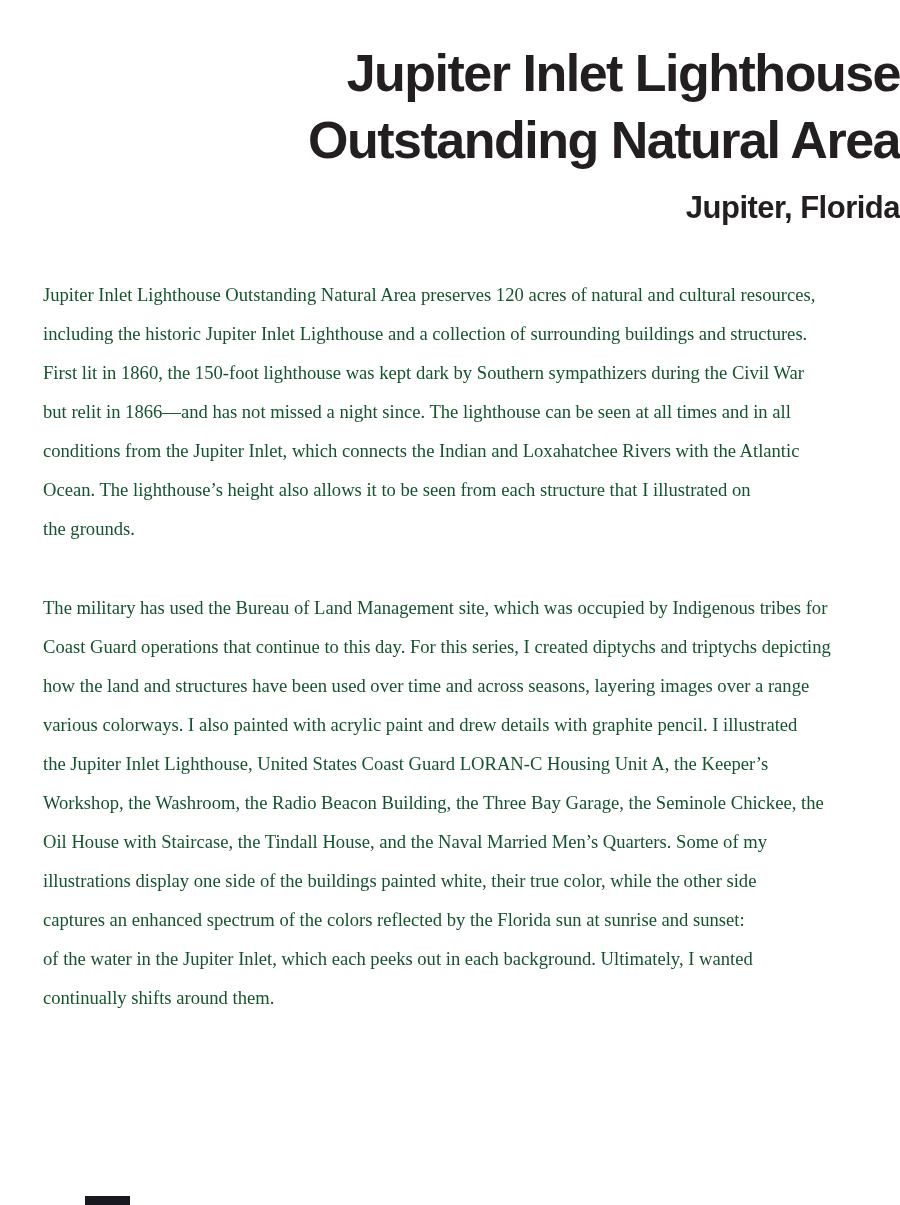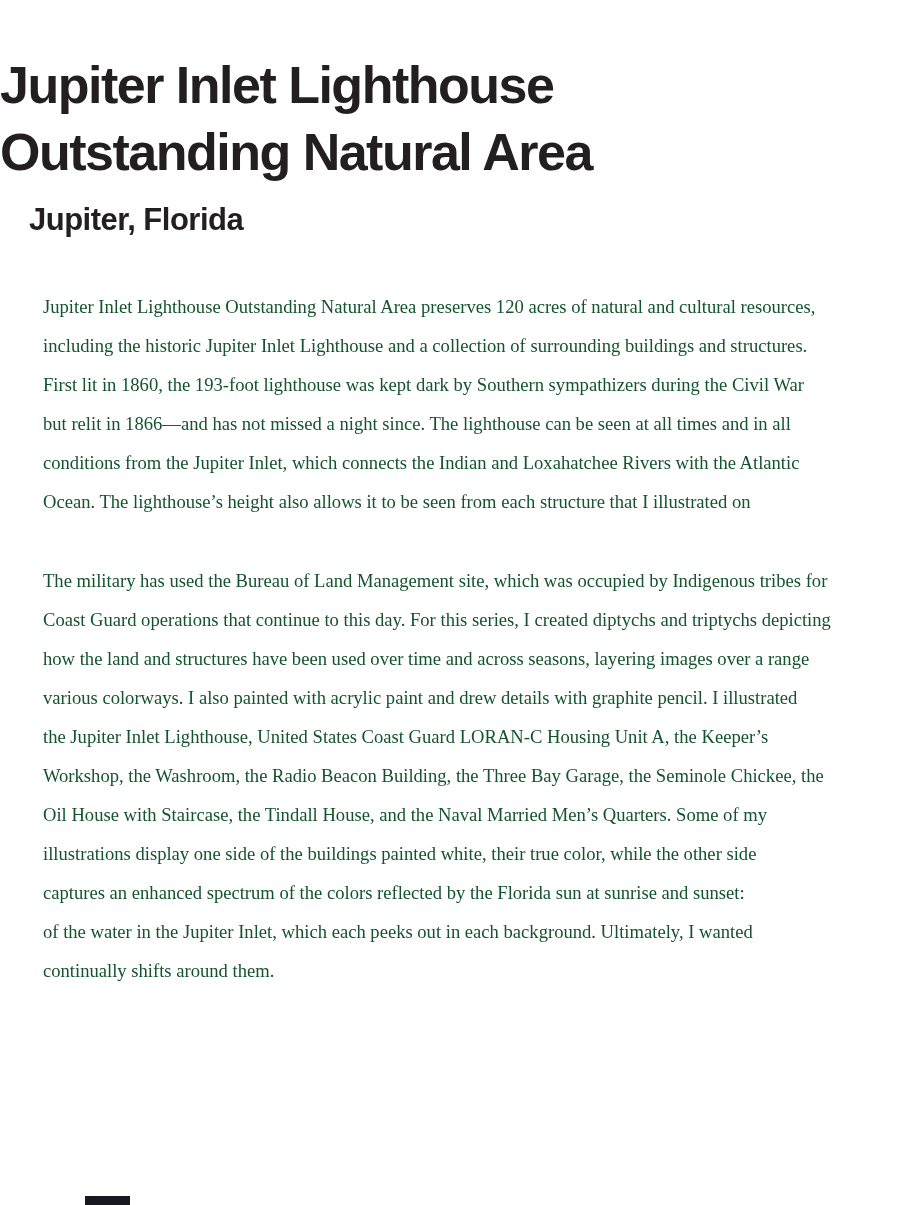--- a/index.html
+++ b/index.html
@@ -11,22 +11,22 @@
     position: relative;
     width: 900px;
     height: 1205px;
     background: #ffffff;
     overflow: hidden;
     box-sizing: border-box;
     font-family: "Liberation Serif", "DejaVu Serif", serif;
     color: #1f1f1f;
   }
   .header {
-    padding-top: 52px;
-    text-align: left;
+    padding-top: 40px;
+    text-align: right;
   }
   .title {
     font-family: "Liberation Sans", "DejaVu Sans", sans-serif;
     font-weight: 700;
     font-size: 52px;
     line-height: 67px;
     letter-spacing: -1.5px;
     color: #231f20;
   }
   .subtitle {
@@ -69,24 +69,25 @@
       <div>Jupiter Inlet Lighthouse</div>
       <div>Outstanding Natural Area</div>
     </div>
     <div class="subtitle" style="color: rgb(35, 31, 32);">Jupiter, Florida</div>
   </div>
 
   <div class="essay" style="color: #14532d;">
       <div class="paragraph">
         <div class="line">Jupiter Inlet Lighthouse Outstanding Natural Area preserves 120 acres of natural and cultural resources,</div>
         <div class="line">including the historic Jupiter Inlet Lighthouse and a collection of surrounding buildings and structures.</div>
-        <div class="line">First lit in 1860, the 193-foot lighthouse was kept dark by Southern sympathizers during the Civil War</div>
+        <div class="line">First lit in 1860, the 150-foot lighthouse was kept dark by Southern sympathizers during the Civil War</div>
         <div class="line">but relit in 1866—and has not missed a night since. The lighthouse can be seen at all times and in all</div>
         <div class="line">conditions from the Jupiter Inlet, which connects the Indian and Loxahatchee Rivers with the Atlantic</div>
         <div class="line">Ocean. The lighthouse’s height also allows it to be seen from each structure that I illustrated on</div>
+        <div class="line">the grounds.</div>
       </div>
       <div class="paragraph">
         <div class="line">The military has used the Bureau of Land Management site, which was occupied by Indigenous tribes for</div>
         <div class="line">Coast Guard operations that continue to this day. For this series, I created diptychs and triptychs depicting</div>
         <div class="line">how the land and structures have been used over time and across seasons, layering images over a range</div>
         <div class="line">various colorways. I also painted with acrylic paint and drew details with graphite pencil. I illustrated</div>
         <div class="line">the Jupiter Inlet Lighthouse, United States Coast Guard LORAN-C Housing Unit A, the Keeper’s</div>
         <div class="line">Workshop, the Washroom, the Radio Beacon Building, the Three Bay Garage, the Seminole Chickee, the</div>
         <div class="line">Oil House with Staircase, the Tindall House, and the Naval Married Men’s Quarters. Some of my</div>
         <div class="line">illustrations display one side of the buildings painted white, their true color, while the other side</div>

